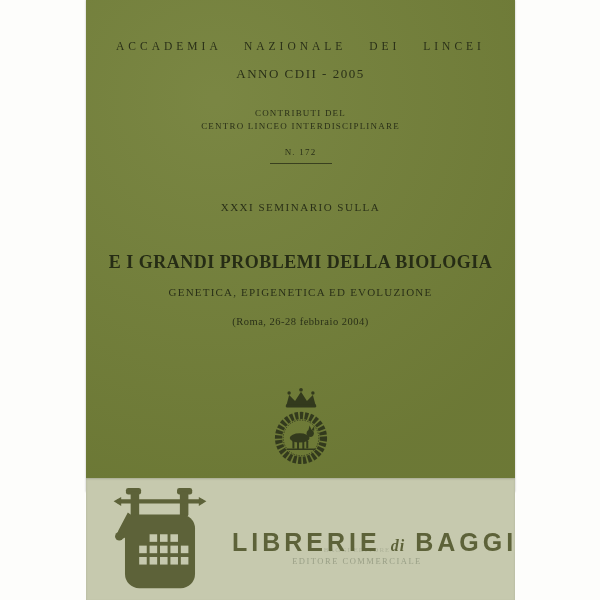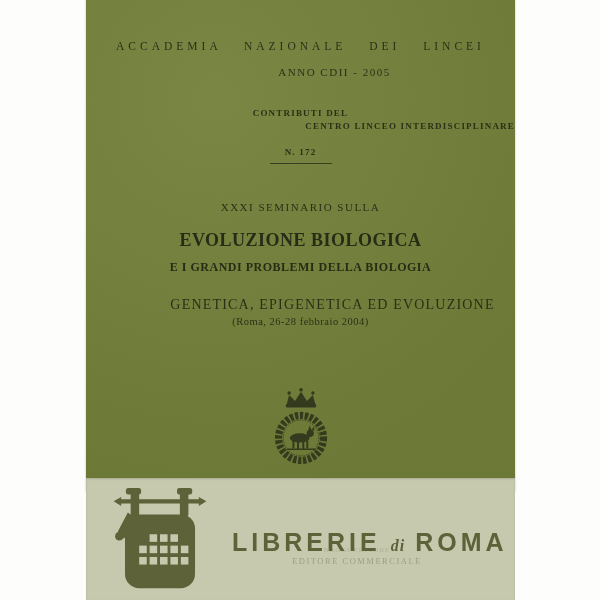--- a/index.html
+++ b/index.html
@@ -10,28 +10,28 @@
   }
   .stage{position:absolute;left:0;top:0;width:600px;height:600px;background:#fdfdfb;}
   .cover{
     position:absolute;left:86px;top:0;width:429px;height:492px;
     background:#738039;
     background-image:radial-gradient(circle at 30% 20%, rgba(255,255,255,.05), rgba(0,0,0,.06) 80%);
     box-shadow:0 0 2px rgba(0,0,0,.25);
   }
   .cline{position:absolute;left:0;width:100%;text-align:center;color:#2a3018;white-space:nowrap;}
   .institution{top:40px;font-size:11.5px;letter-spacing:4px;word-spacing:16px;}
-  .anno{top:66px;font-size:11px;letter-spacing:1.5px;margin-left:34px;}
-  .series{font-weight:bold;font-size:9px;letter-spacing:1.2px;}
-  .s1{top:108px;} .s2{top:121px;text-align:right;} .s3{top:134px;} .s4{top:147px;}
+  .anno{top:66px;font-size:13px;letter-spacing:1.5px;}
+  .series{font-weight:normal;font-size:9px;letter-spacing:1.2px;}
+  .s1{top:108px;} .s2{top:121px;} .s3{top:134px;} .s4{top:147px;}
   .rule{position:absolute;left:50%;top:163px;width:62px;height:0;border-top:1px solid #39401f;transform:translateX(-50%);}
   .seminar{top:201px;font-size:11px;letter-spacing:1.5px;}
   .title1{top:230px;font-size:18px;font-weight:bold;letter-spacing:.5px;color:#262c15;}
-  .title2{top:260px;font-size:12px;font-weight:bold;letter-spacing:.5px;color:#262c15;}
-  .subtitle{top:297px;font-size:14px;letter-spacing:1.2px;margin-left:32px;}
+  .title2{top:252px;font-size:18px;font-weight:bold;letter-spacing:.5px;color:#262c15;}
+  .subtitle{top:286px;font-size:11px;letter-spacing:1.2px;}
   .eventinfo{top:316px;font-size:10.5px;letter-spacing:.5px;}
   .emblem{position:absolute;left:50%;top:386px;transform:translateX(-50%);width:66px;height:88px;}
   .band{
     position:absolute;left:0;top:478px;width:100%;height:122px;
     background:#c6c9ae;
     box-shadow:inset 0 1px 2px rgba(0,0,0,.15);
   }
   .typewriter{position:absolute;left:26px;top:8px;width:96px;height:106px;}
   .wm-text{
     position:absolute;left:146px;top:50px;width:260px;
@@ -58,21 +58,20 @@
     <div class="cline anno">ANNO CDII - 2005</div>
 
     <div class="cline series s1">CONTRIBUTI DEL</div>
     <div class="cline series s2">CENTRO LINCEO INTERDISCIPLINARE</div>
     <div class="cline series s4">N. 172</div>
 
     <div class="rule"></div>
 
     <div class="cline seminar">XXXI SEMINARIO SULLA</div>
 
-    <div class="cline title1">EVOLUZIONE BIOLOGICA</div>
     <div class="cline title2">E I GRANDI PROBLEMI DELLA BIOLOGIA</div>
 
     <div class="cline subtitle">GENETICA, EPIGENETICA ED EVOLUZIONE</div>
 
     <div class="cline eventinfo">(Roma, 26-28 febbraio 2004)</div>
 
     <svg class="emblem" viewBox="0 0 100 132">
       <g fill="#333a1d" stroke="#333a1d">
 
         <circle cx="32" cy="10" r="2.6" stroke="none"></circle>
@@ -130,18 +129,18 @@
           <rect x="72" y="75" width="8" height="8"></rect>
         </g>
       </svg>
 
       <div class="wm-tag tag1">BAGGI EDITORE</div>
       <div class="wm-tag tag2">EDITORE COMMERCIALE</div>
 
       <div class="wm-text">
         <span class="wm-big">LIBRERIE</span>
         <span class="wm-di">di</span>
-        <span class="wm-big">ROMA</span>
+        <span class="wm-big">BAGGI</span>
       </div>
 
     </div>
   </div>
 </div>
 
 </body></html>

